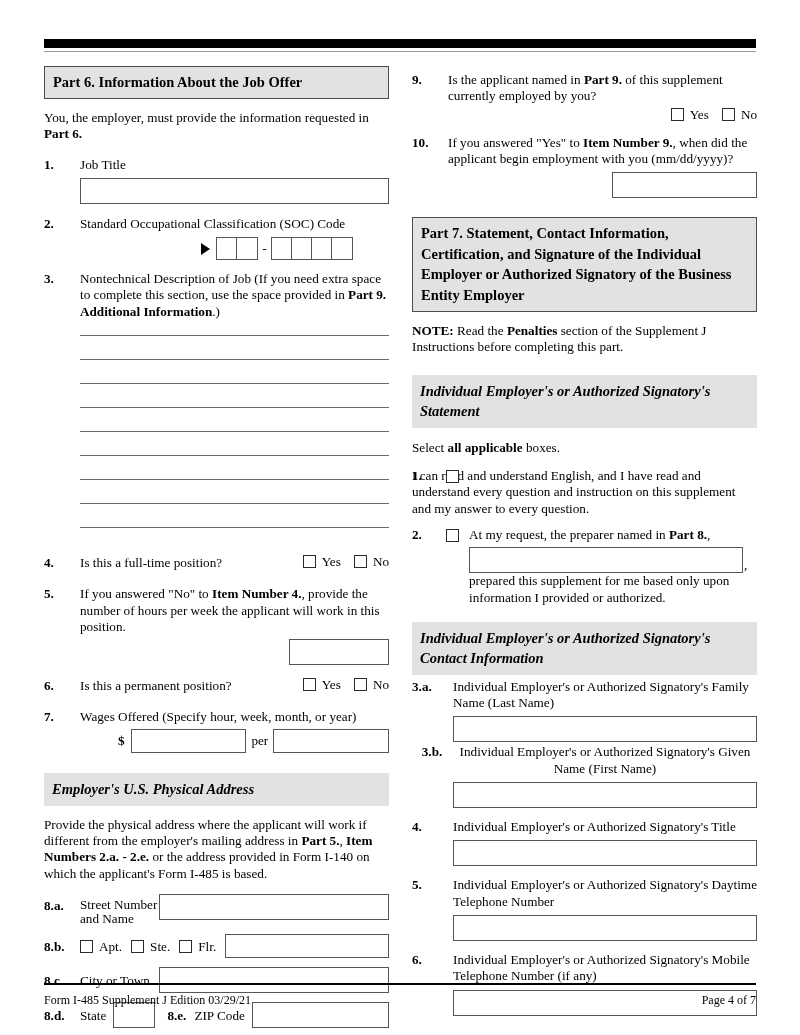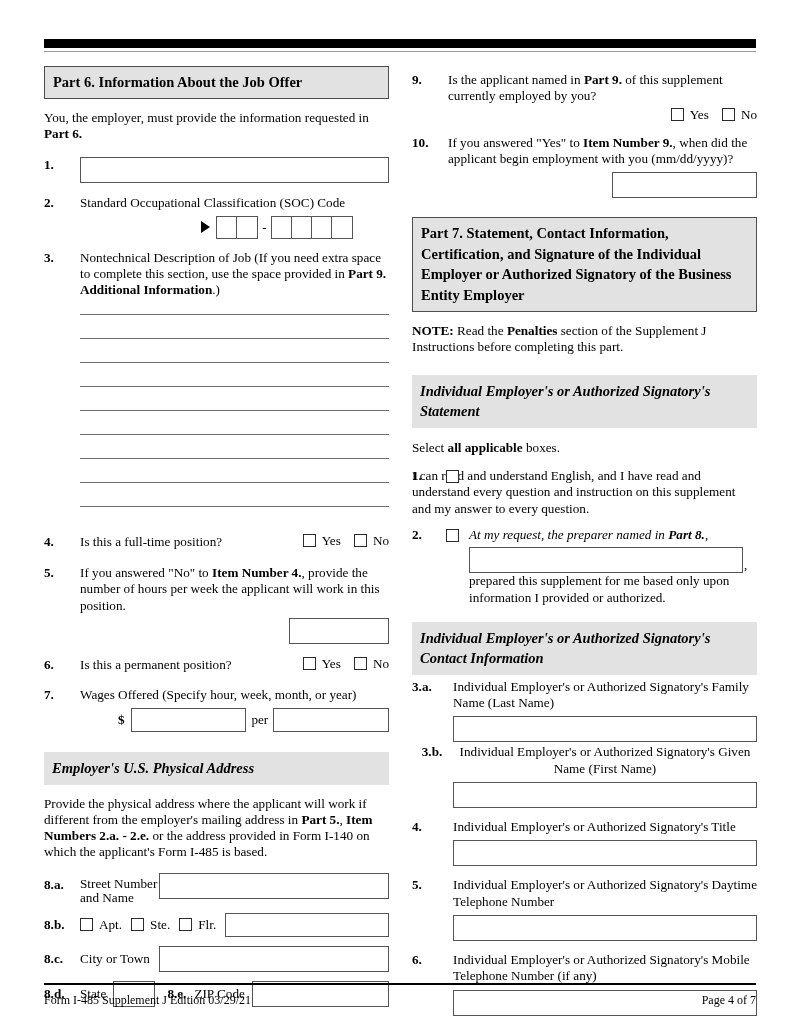--- a/index.html
+++ b/index.html
@@ -215,20 +215,21 @@
   <div class="col-left">
 
     <div class="part-header">Part 6.  Information About the Job Offer</div>
 
     <div class="para" style="margin-top:11px;">
       <span>You, the employer, must provide the information requested in </span><span class="b">Part 6.</span>
     </div>
 
     <div class="item" style="margin-top:14px;">
       <span class="item-num">1.</span>
+      <div class="item-body">Job Title</div>
     </div>
     <div class="field" style="margin-left:36px; margin-top:5px; width:309px; height:26px;"></div>
 
     <div class="item" style="margin-top:12px;">
       <span class="item-num">2.</span>
       <div class="item-body">Standard Occupational Classification (SOC) Code</div>
     </div>
     <div class="soc-row" style="margin-top:5px; padding-right:36px;">
       <div class="tri"></div>
       <div class="soc-group">
@@ -366,21 +367,21 @@
 
     <div class="item" style="margin-top:12px; position:relative;">
       <span class="item-num">1.</span>
       <span class="cbox" style="position:absolute; left:34px; top:2px;"></span>
       <div style="">I can read and understand English, and I have read and understand every question and instruction on this supplement and my answer to every question.</div>
     </div>
 
     <div class="item" style="margin-top:10px; position:relative;">
       <span class="item-num">2.</span>
       <span class="cbox" style="position:absolute; left:34px; top:2px;"></span>
-      <div style="margin-left:57px;font-style:italic;"><span>At my request, the preparer named in </span><span class="b">Part 8.</span><span>,</span></div>
+      <div style="margin-left:57px;"><span>At my request, the preparer named in </span><span class="b">Part 8.</span><span>,</span></div>
       <div style="margin-left:57px; margin-top:4px; display:flex; align-items:flex-end;">
         <div class="field" style="width:274px; height:26px;"></div>
         <span style="font-size:13.2px; margin-left:1px;">,</span>
       </div>
       <div style="margin-left:57px; ">prepared this supplement for me based only upon information I provided or authorized.</div>
     </div>
 
     <div class="sub-header" style="margin-top:16px;">Individual Employer's or Authorized Signatory's Contact Information</div>
 
     <div class="item" style="margin-top:4px;">

